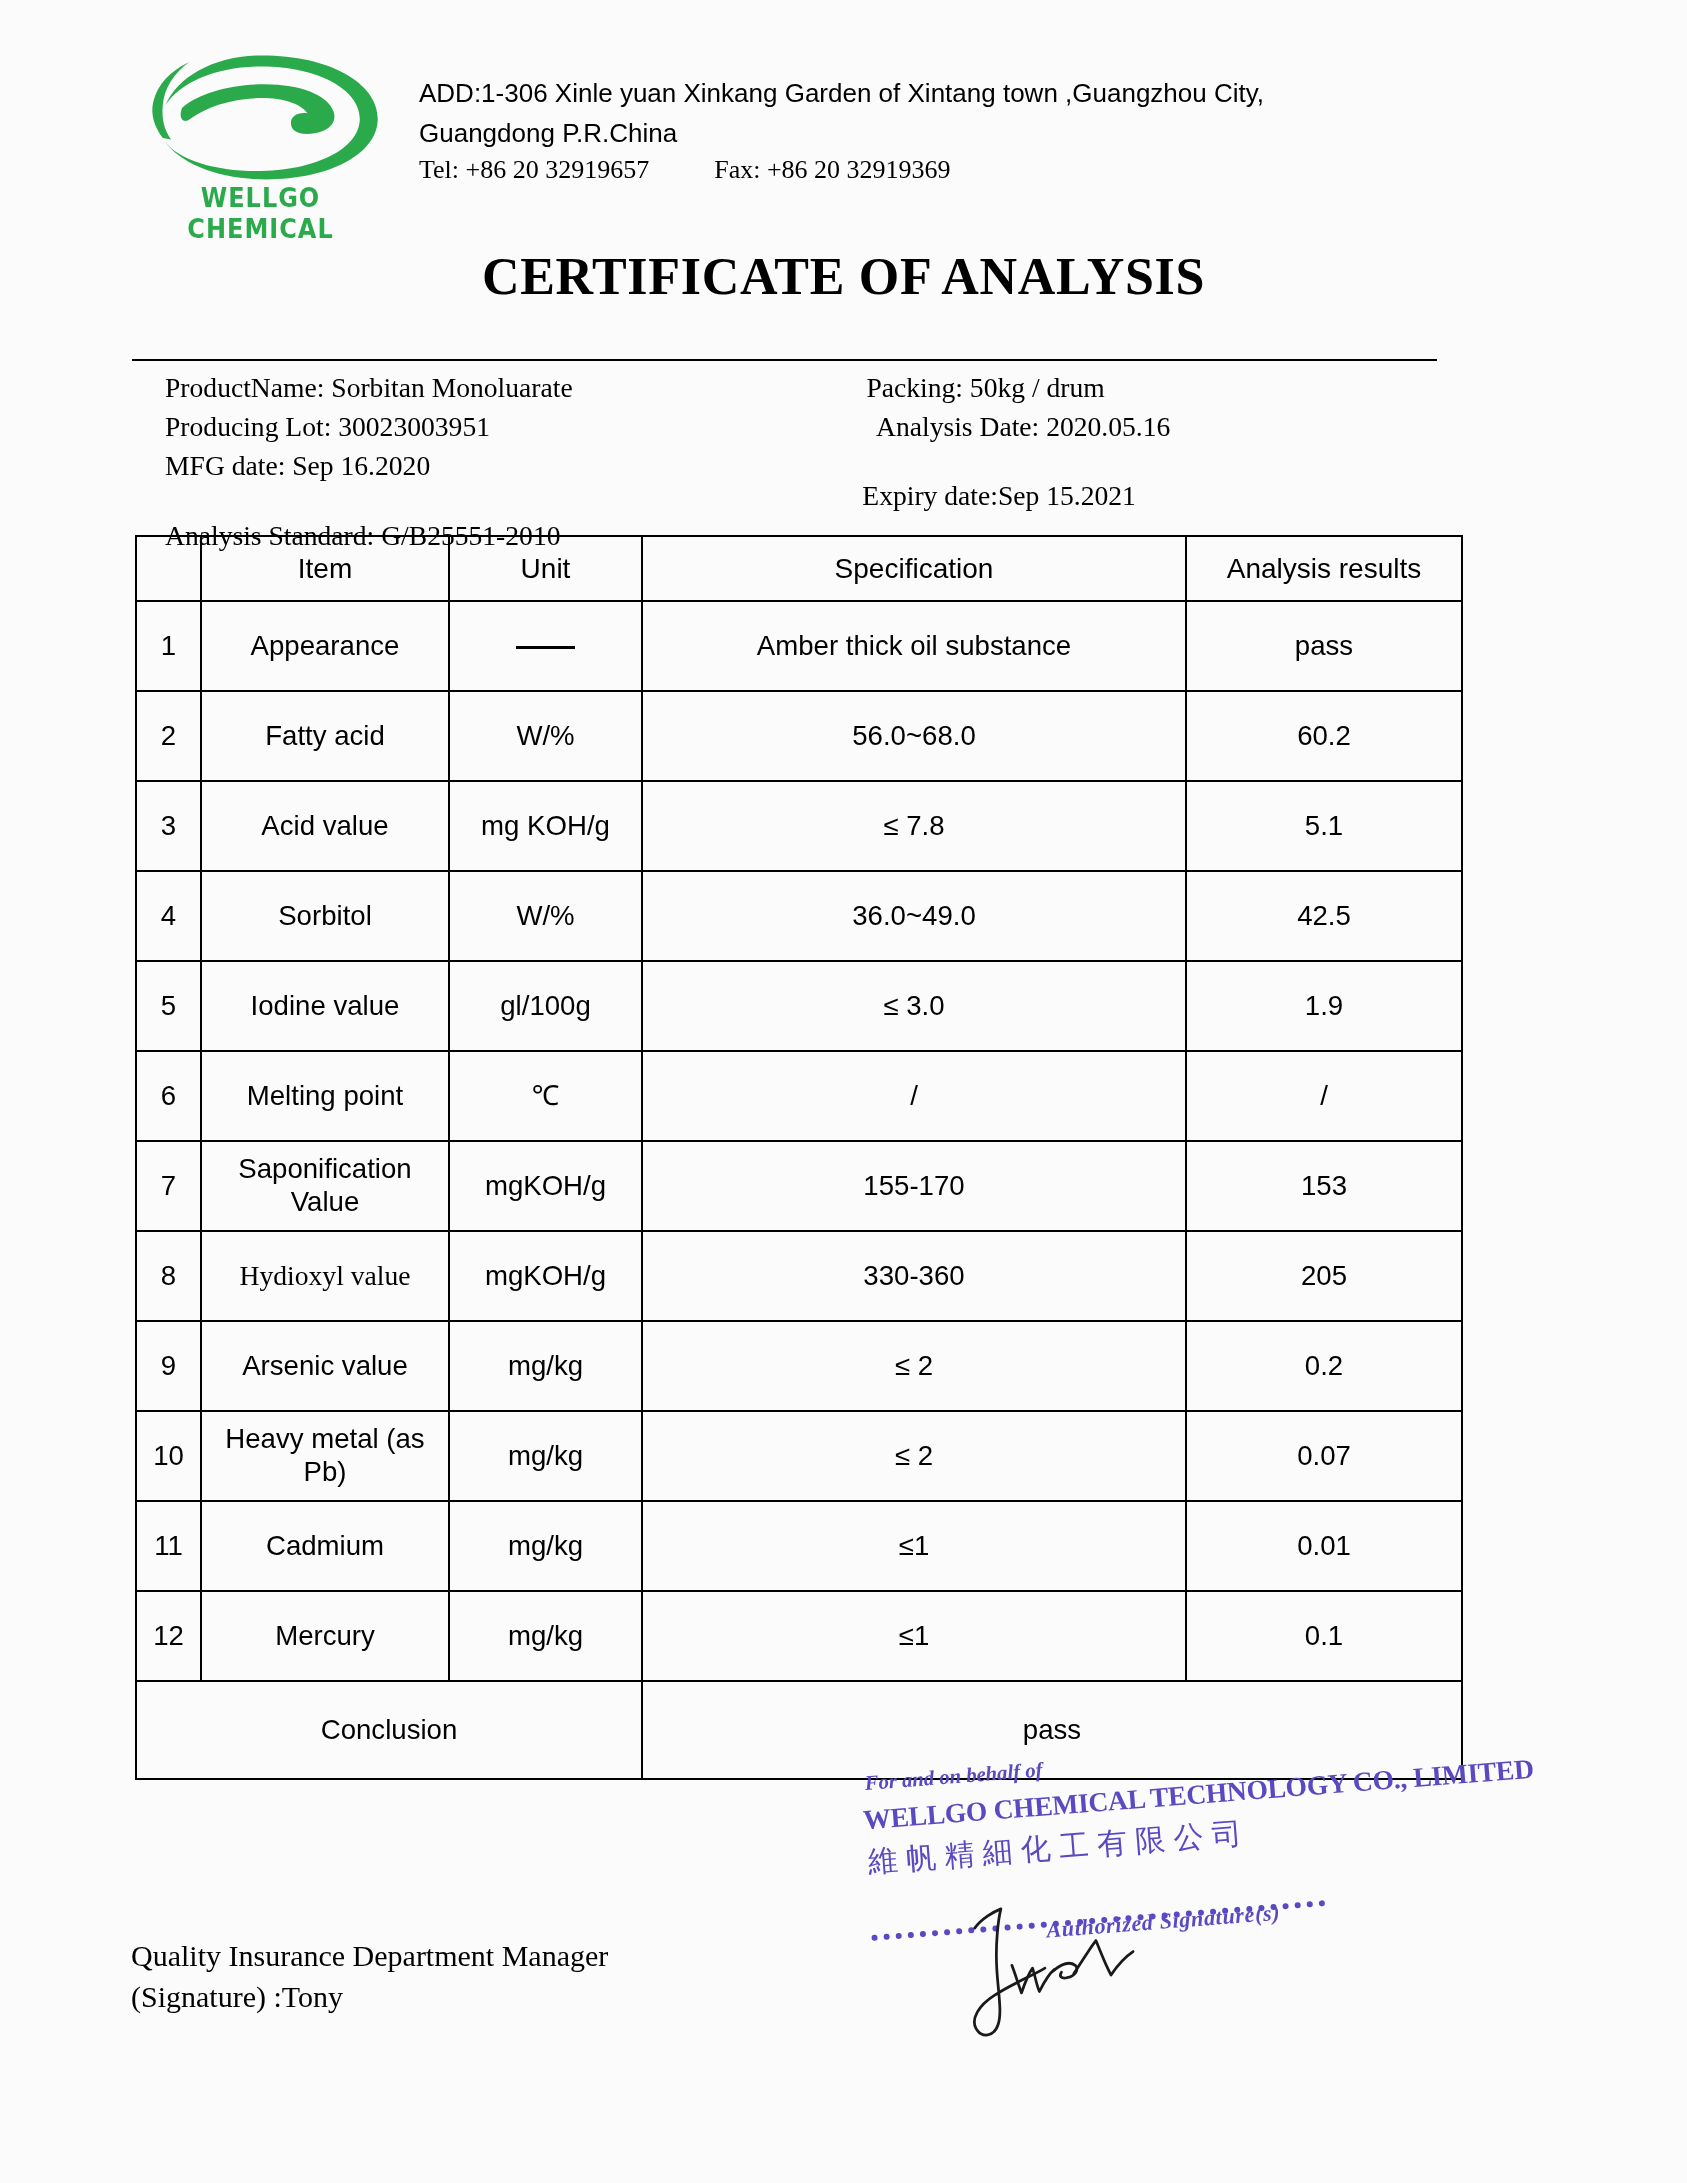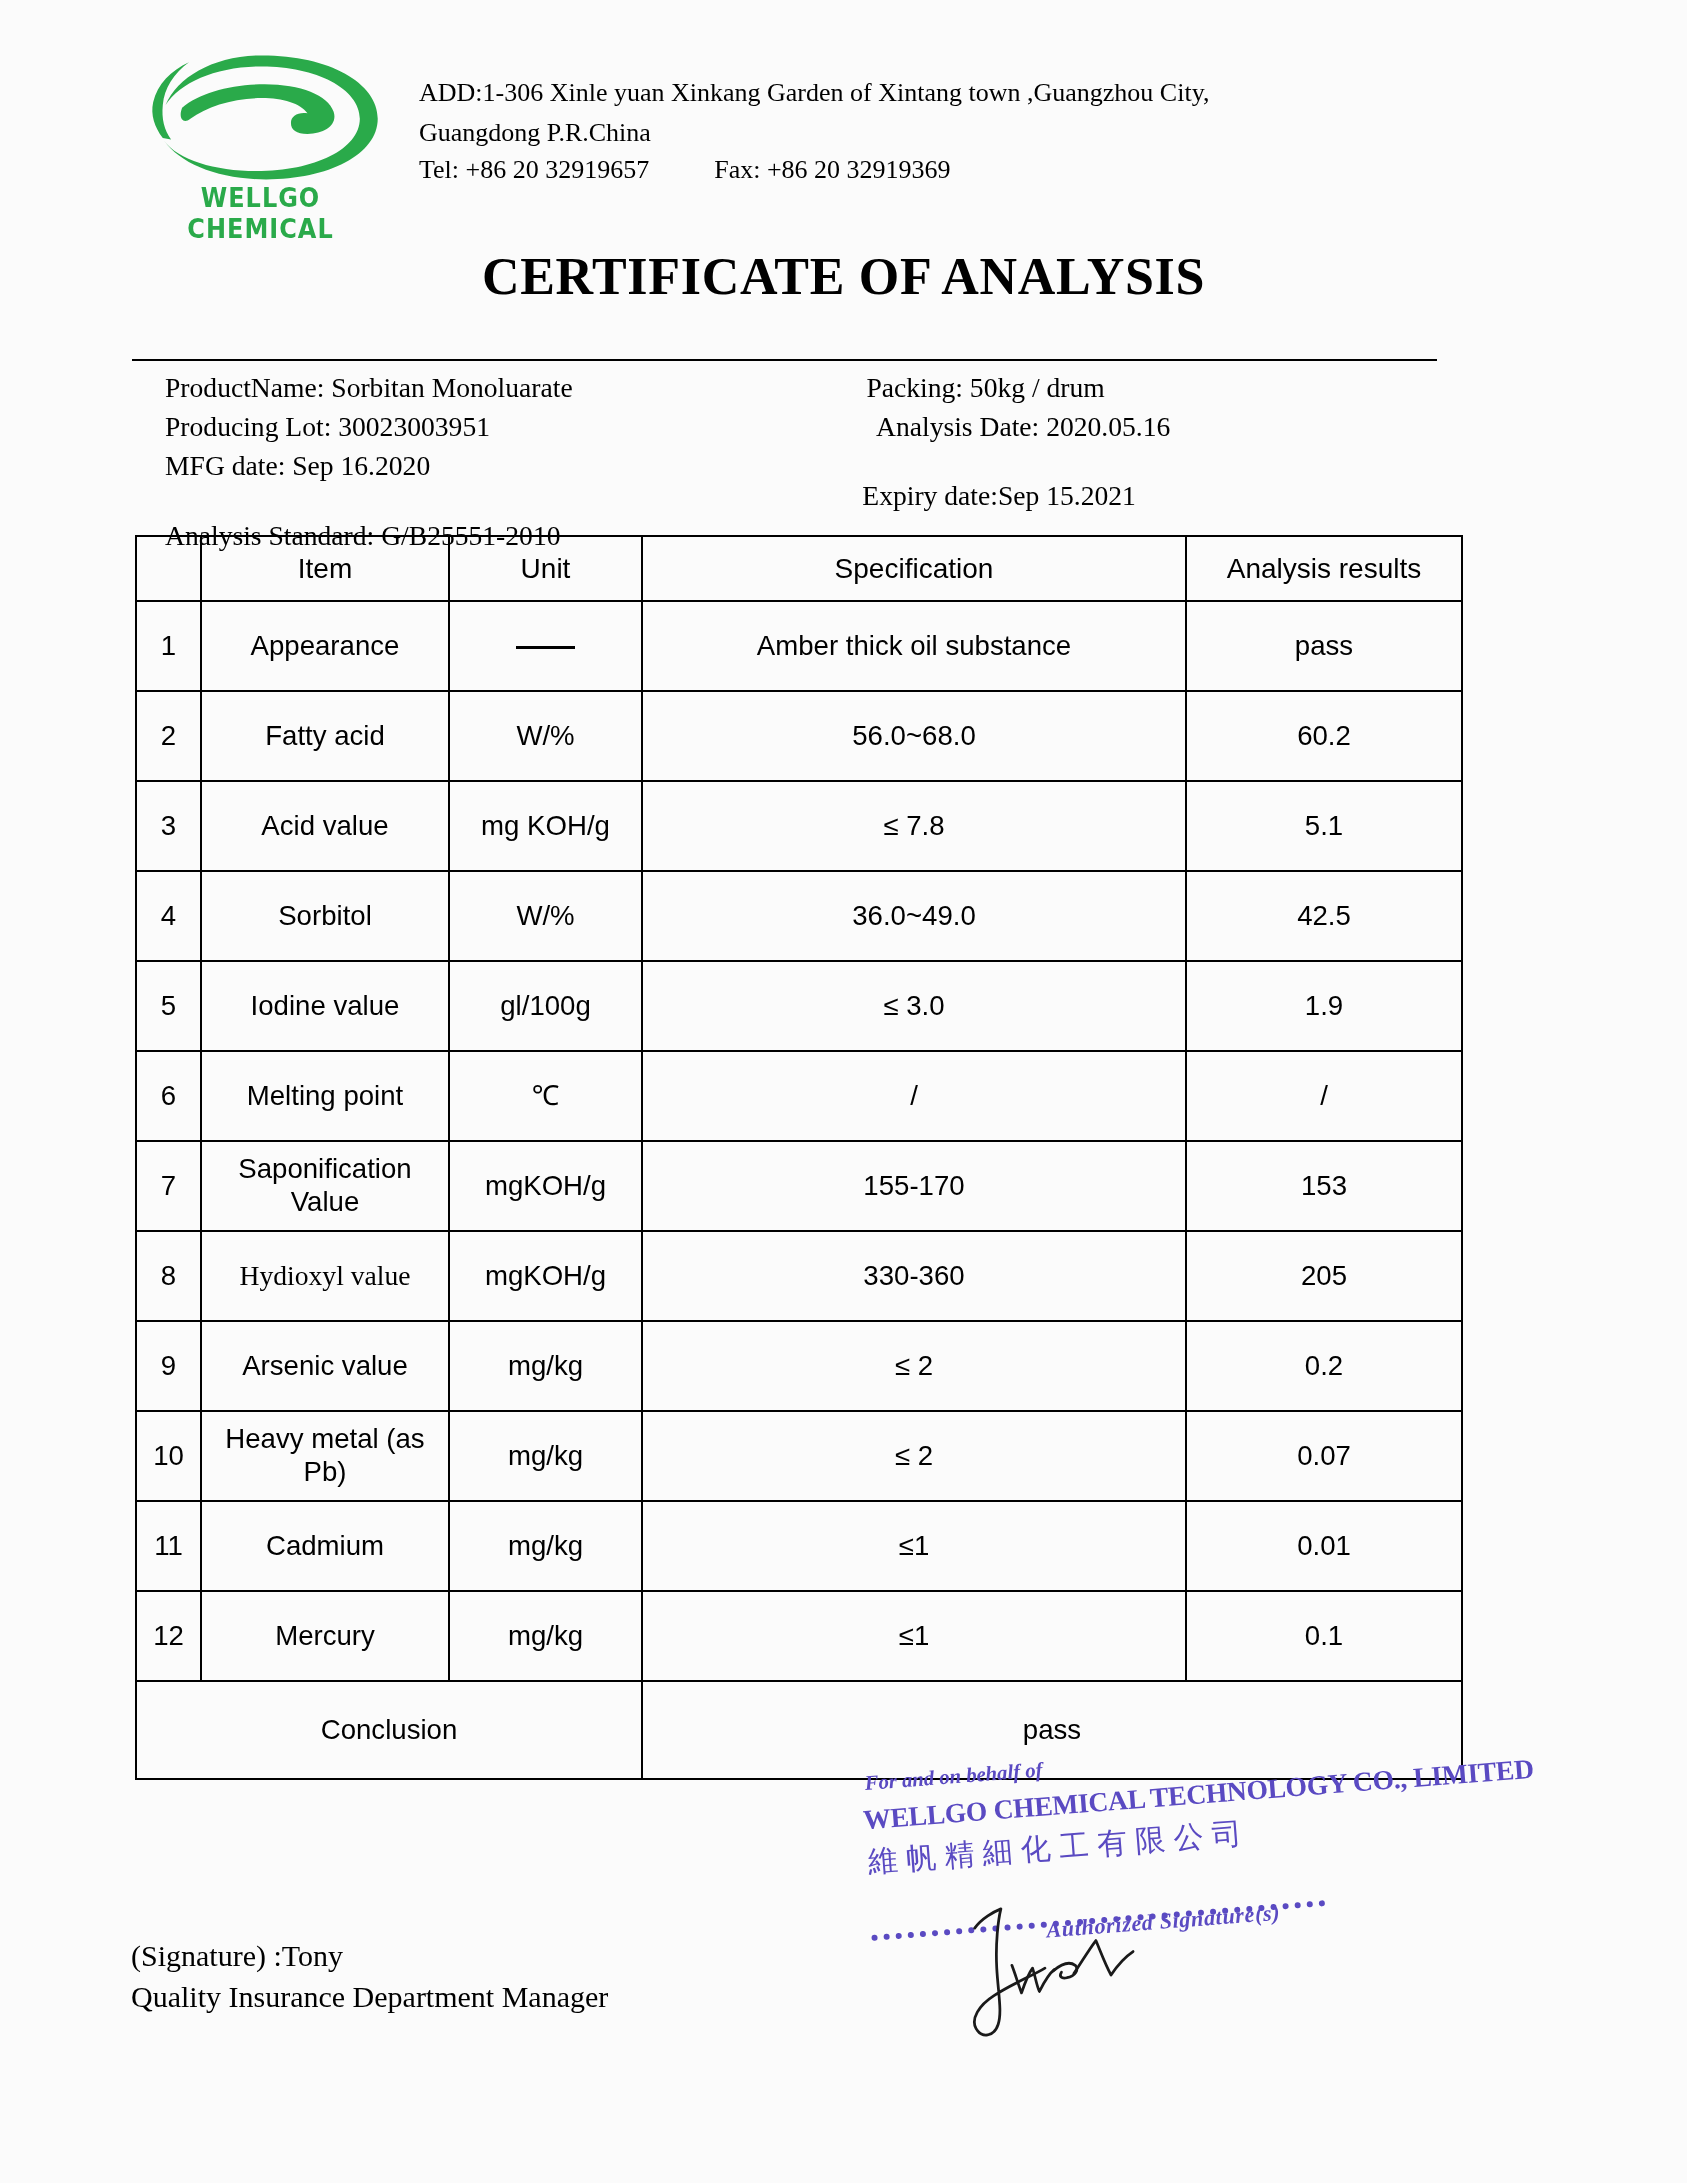--- a/index.html
+++ b/index.html
@@ -68,21 +68,21 @@
   }
   .company-name {
     font-family: "Liberation Serif", serif;
     font-weight: bold;
     font-size: 32px;
     letter-spacing: 0px;
     line-height: 1.15;
     white-space: nowrap;
   }
   .company-addr {
-    font-family: Liberation Serif, serif;
+    font-family: Liberation Sans, sans-serif;
     font-size: 26px;
     line-height: 1.33;
     margin-top: 5.5px;
   }
   .company-contact {
     font-family: "Liberation Serif", serif;
     font-size: 26px;
     line-height: 1.33;
     margin-top: 2.8px;
     white-space: pre;
@@ -465,18 +465,18 @@
       <path d="M78 92 C 84 108, 88 122, 92 132 C 96 120, 102 104, 108 96
                C 112 108, 114 122, 118 130 C 124 118, 132 104, 140 98"></path>
       <path d="M138 100 C 150 90, 162 86, 170 92 C 176 98, 170 108, 158 110
                C 150 112, 146 108, 150 102"></path>
       <path d="M168 104 C 180 86, 192 66, 200 56 C 206 70, 214 92, 222 106
                C 230 94, 242 80, 254 72"></path>
     </g>
   </svg>
 
   <div class="sigblock">
+    <div>Quality Insurance Department Manager</div>
     <div>(Signature) :Tony</div>
-    <div>Quality Insurance Department Manager</div>
   </div>
 
 </div>
 
 
 </body></html>

